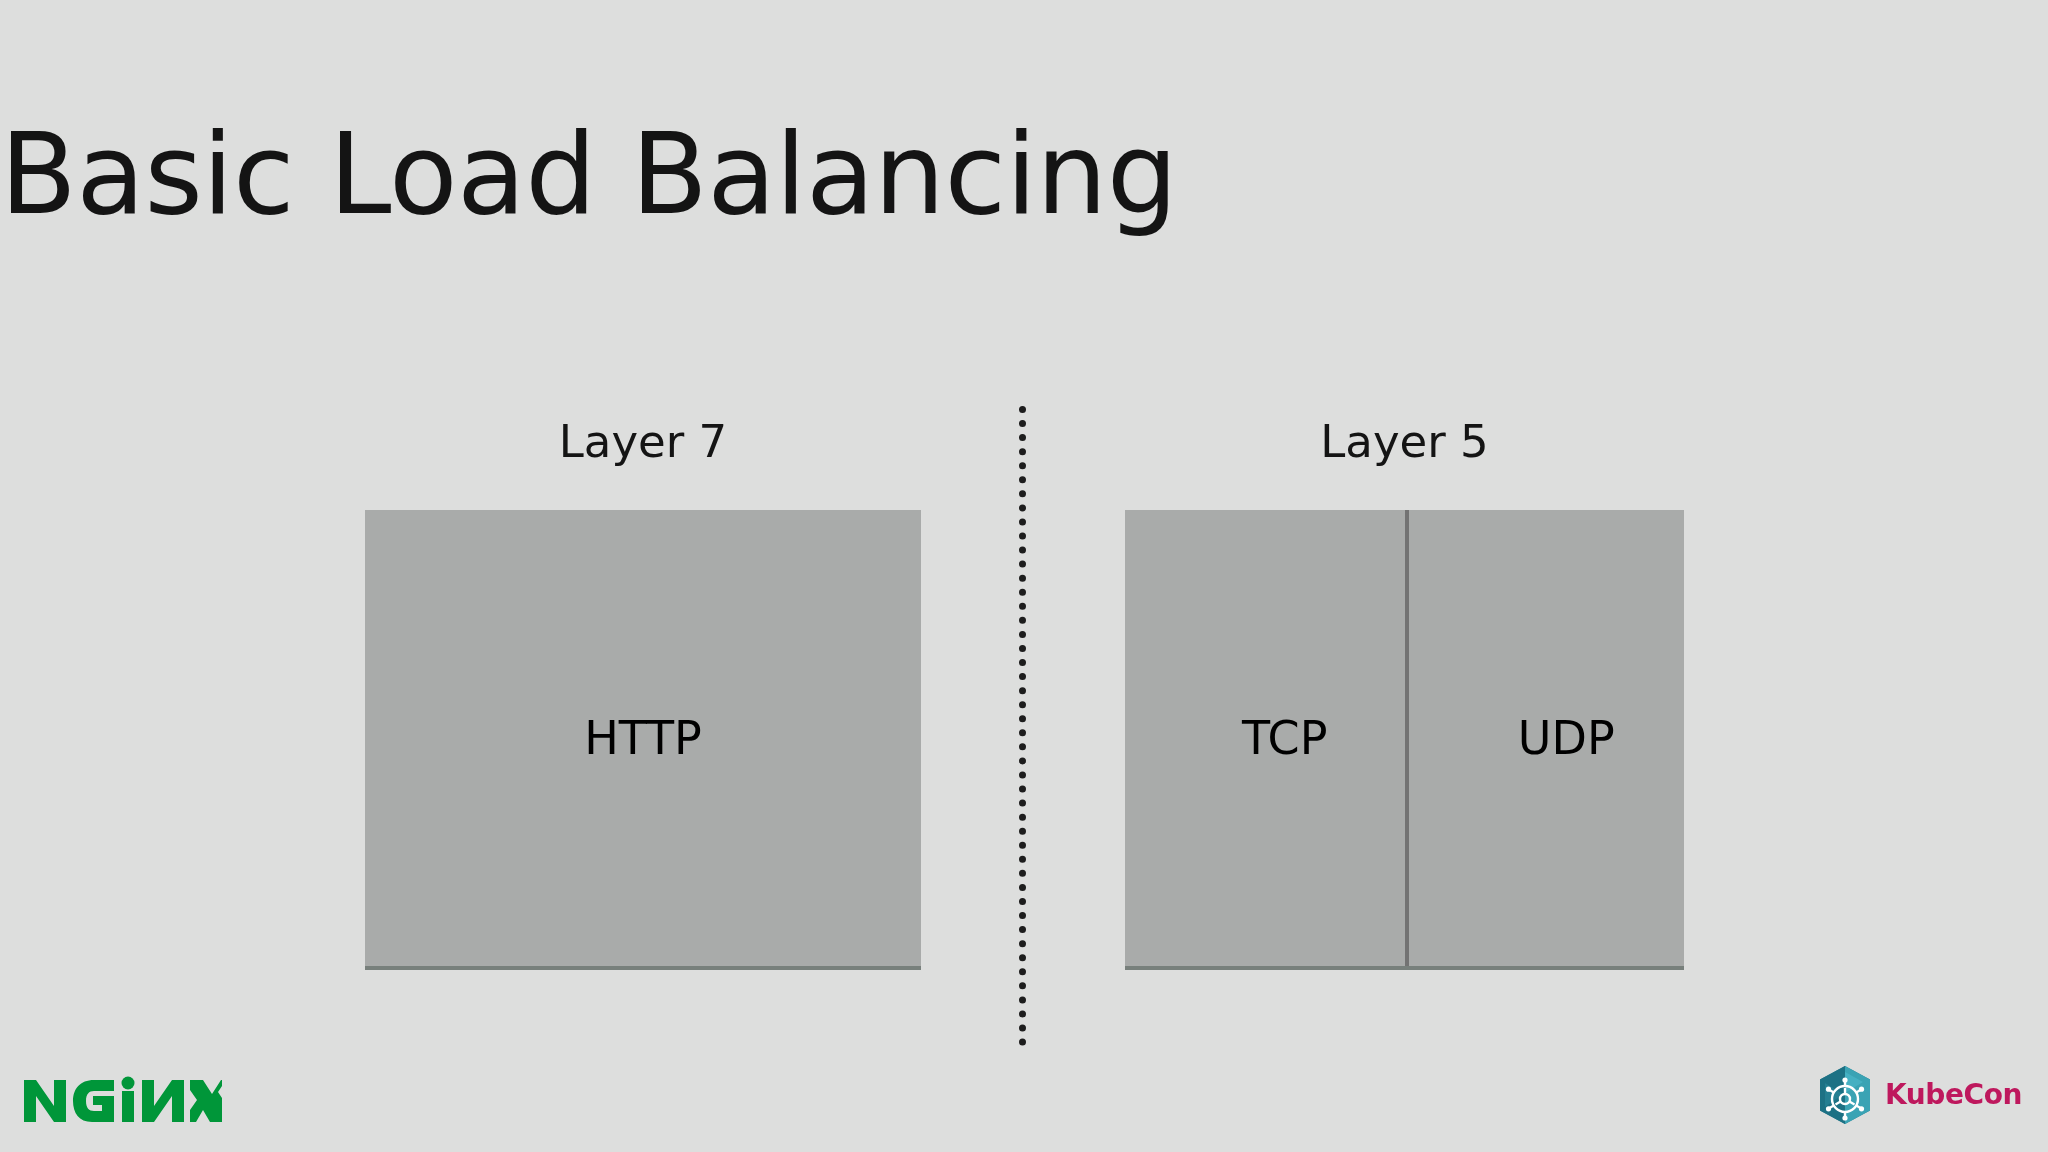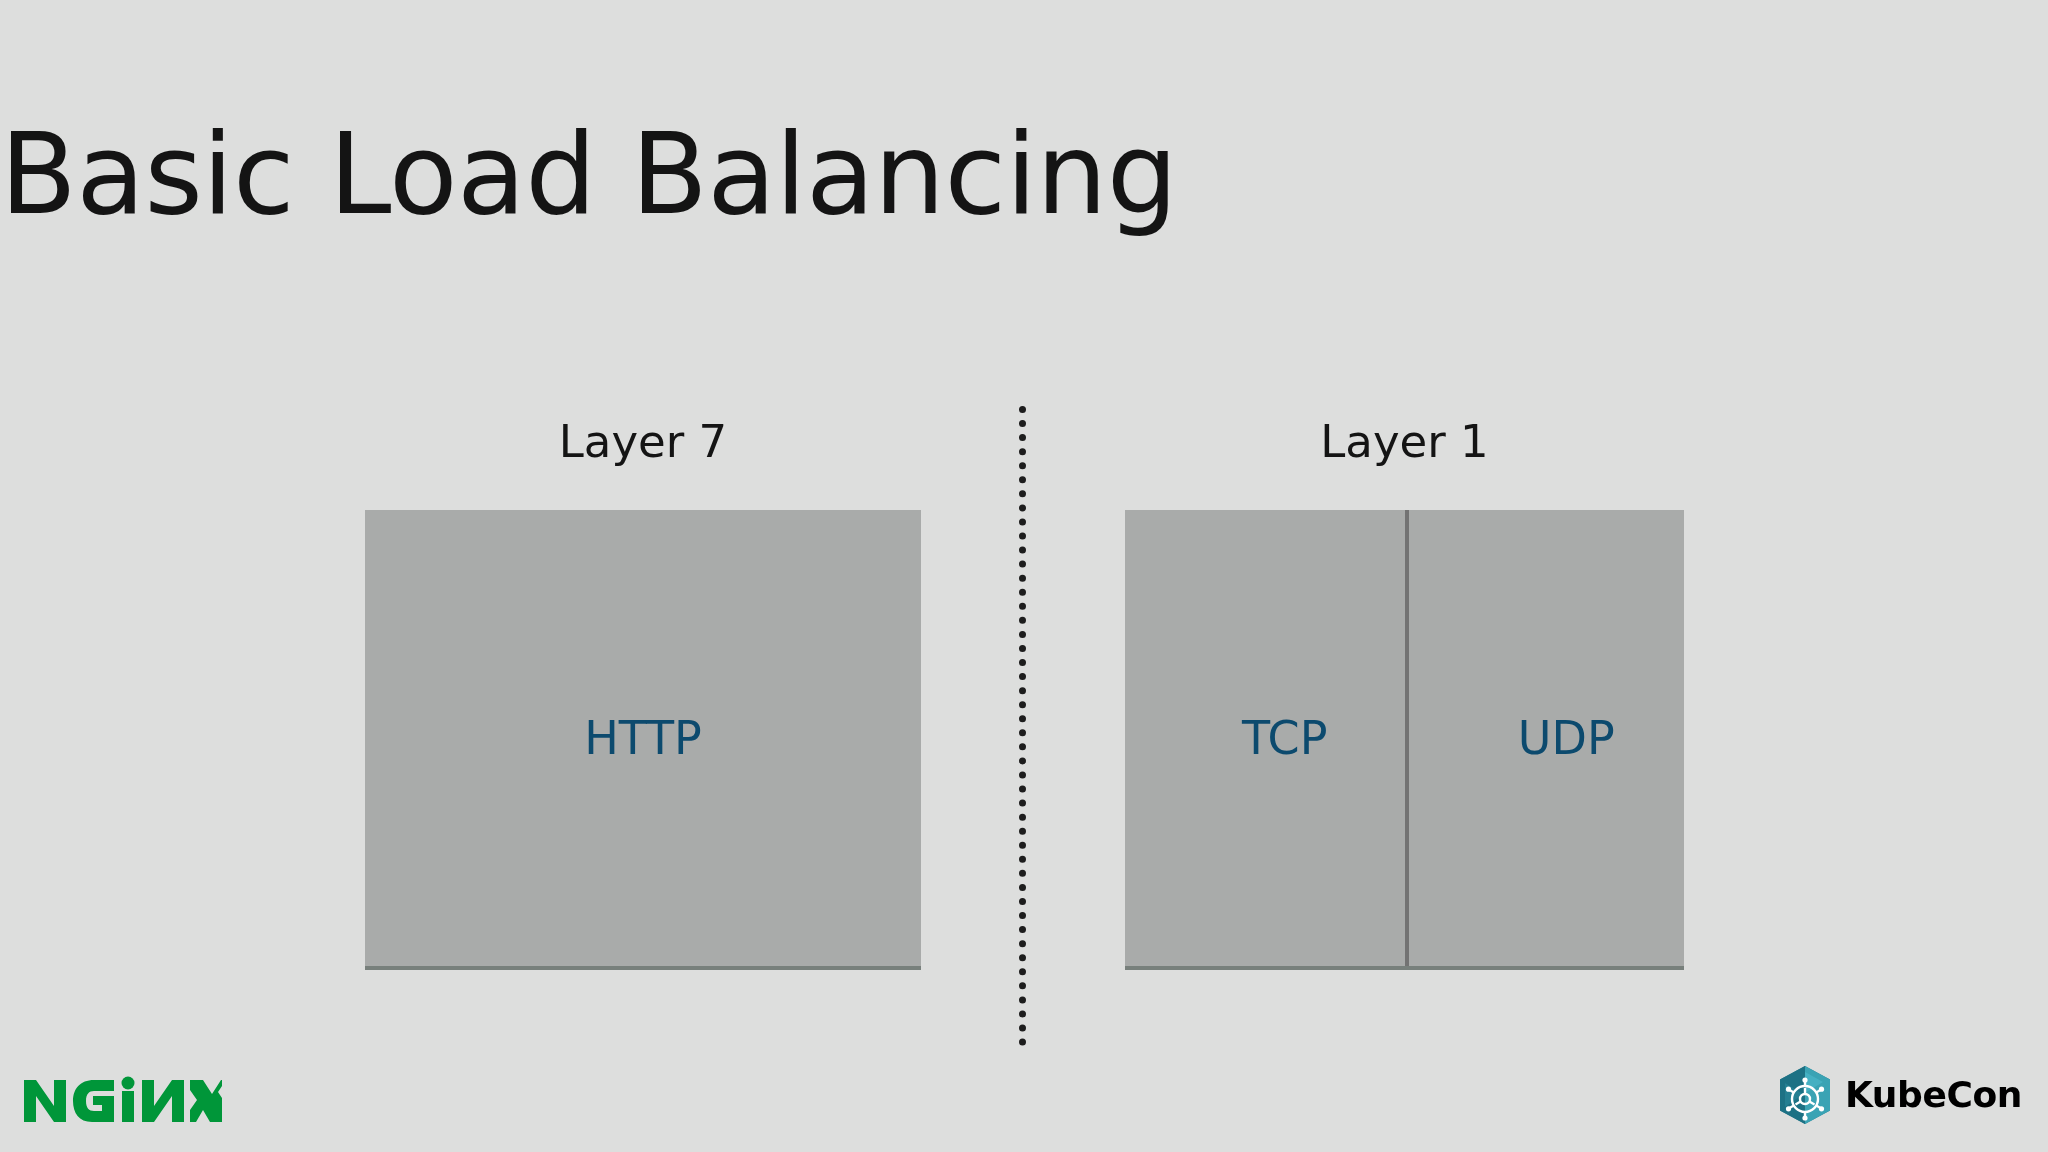--- a/index.html
+++ b/index.html
@@ -92,21 +92,21 @@
     box-sizing: border-box;
     padding-left: 40px;
   }
   .proto-box.layer4 .half.right {
     border-left: 4px solid #737373;
   }
 
   .proto-label {
     font-size: 46px;
     font-weight: 400;
-    color: #0c4a6e;
+    color: #000000;
     line-height: 1;
     white-space: nowrap;
   }
 
   
   .dotted-divider {
     position: absolute;
     left: 1019px;
     top: 406px;
     width: 0;
@@ -129,40 +129,40 @@
     right: 26px;
     bottom: 24px;
     height: 66px;
     display: flex;
     align-items: center;
     gap: 8px;
   }
   .kubecon-mark { width: 64px; height: 64px; display: block; }
   .kubecon-word {
     font-family: "DejaVu Sans", "Liberation Sans", sans-serif;
-    font-size: 36px;
+    font-size: 28px;
     font-weight: 700;
-    color: #000000;
+    color: #be185d;
     letter-spacing: -0.4px;
     line-height: 1;
     white-space: nowrap;
   }
 </style>
 </head>
 <body>
 
 <div class="slide">
 
   <div class="slide-title">Basic Load Balancing</div>
 
   <div class="columns">
 
     <div class="col-label l7">Layer 7</div>
 
-    <div class="col-label l4">Layer 1</div>
+    <div class="col-label l4">Layer 5</div>
 
     <div class="proto-box layer7">
       <span class="proto-label">HTTP</span>
     </div>
 
     <div class="proto-box layer4">
       <div class="half left">
         <span class="proto-label">TCP</span>
       </div>
       <div class="half right">

